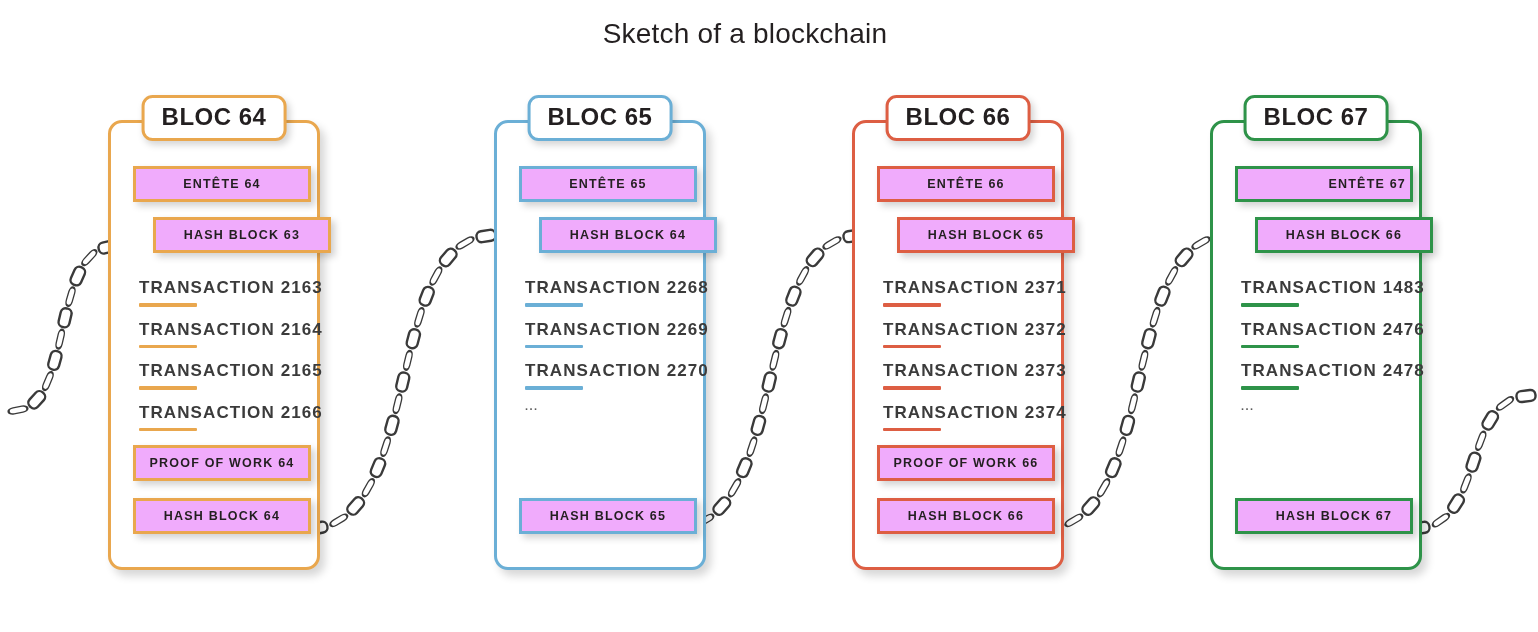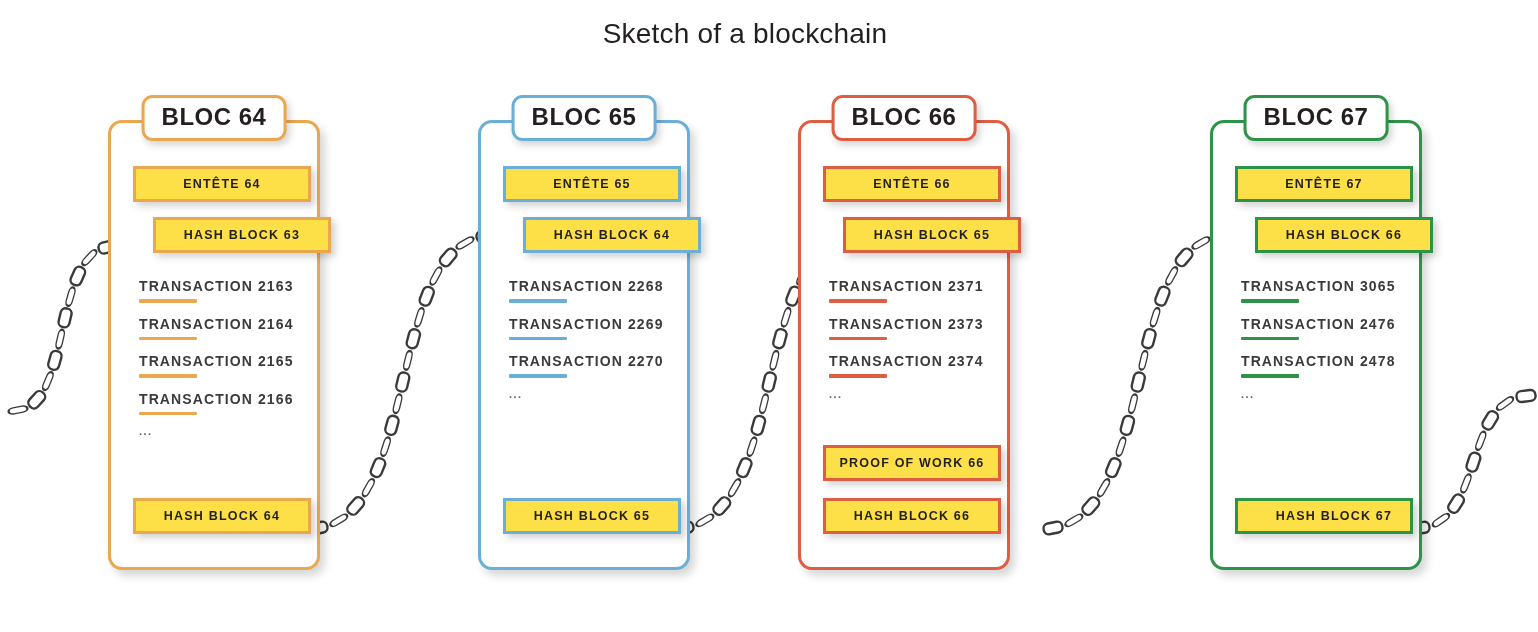--- a/index.html
+++ b/index.html
@@ -57,21 +57,21 @@
     white-space:nowrap;
     box-shadow:3px 4px 7px rgba(0,0,0,.17);
     z-index:3;
   }
 
   .inner-box{
     position:absolute;
     left:22px;
     width:178px;
     box-sizing:border-box;
-    background:#fde047;
+    background:#f0abfc;
     border:3px solid #000;
     text-align:center;
     font-weight:bold;
     color:#231f20;
     box-shadow:4px 4px 7px rgba(0,0,0,.18);
     padding:8px 4px 8px 4px;
     font-size:12.5px;
     letter-spacing:1.2px;
     white-space:nowrap;
   }
@@ -81,21 +81,21 @@
   .inner-box.hashout{top:375px;}
 
   .tx-list{
     position:absolute;
     left:28px;
     top:155px;
     width:190px;
   }
   .tx-row{margin-bottom:13px;}
   .tx-label{
-    font-size:14px;
+    font-size:17px;
     font-weight:bold;
     letter-spacing:1.1px;
     color:#3b3b3b;
     white-space:nowrap;
   }
   .tx-bar{
     margin-top:5px;
     height:3.5px;
     width:58px;
     background:#000;
@@ -218,72 +218,77 @@
           <div class="tx-row">
             <div class="tx-label">TRANSACTION 2165</div>
             <div class="tx-bar" style="background: rgb(233, 167, 78);"></div>
           </div>
           <div class="tx-row">
             <div class="tx-label">TRANSACTION 2166</div>
             <div class="tx-bar" style="background: rgb(233, 167, 78);"></div>
           </div>
           <div class="tx-ellipsis">...</div>
         </div>
+        <div class="inner-box pow" style="border-color: rgb(233, 167, 78);">PROOF OF WORK 64</div>
         <div class="inner-box hashout" style="border-color: rgb(233, 167, 78);">HASH BLOCK 64</div>
       </div>
-      <div class="block" style="left: 478px; border-color: rgb(107, 175, 214);">
+      <div class="block" style="left: 494px; border-color: rgb(107, 175, 214);">
         <div class="block-tab" style="border-color: rgb(107, 175, 214);">BLOC 65</div>
         <div class="inner-box entete" style="border-color: rgb(107, 175, 214);">ENTÊTE 65</div>
         <div class="inner-box hashin" style="border-color: rgb(107, 175, 214);">HASH BLOCK 64</div>
         <div class="tx-list">
           <div class="tx-row">
             <div class="tx-label">TRANSACTION 2268</div>
             <div class="tx-bar" style="background: rgb(107, 175, 214);"></div>
           </div>
           <div class="tx-row">
             <div class="tx-label">TRANSACTION 2269</div>
             <div class="tx-bar" style="background: rgb(107, 175, 214);"></div>
           </div>
           <div class="tx-row">
             <div class="tx-label">TRANSACTION 2270</div>
             <div class="tx-bar" style="background: rgb(107, 175, 214);"></div>
           </div>
           <div class="tx-ellipsis">...</div>
         </div>
         <div class="inner-box hashout" style="border-color: rgb(107, 175, 214);">HASH BLOCK 65</div>
       </div>
-      <div class="block" style="left: 798px; border-color: rgb(221, 94, 67); text-decoration: underline;">
+      <div class="block" style="left: 852px; border-color: rgb(221, 94, 67); text-decoration: underline;">
         <div class="block-tab" style="border-color: rgb(221, 94, 67);">BLOC 66</div>
         <div class="inner-box entete" style="border-color: rgb(221, 94, 67);">ENTÊTE 66</div>
         <div class="inner-box hashin" style="border-color: rgb(221, 94, 67);">HASH BLOCK 65</div>
         <div class="tx-list">
           <div class="tx-row">
             <div class="tx-label">TRANSACTION 2371</div>
+            <div class="tx-bar" style="background: rgb(221, 94, 67);"></div>
+          </div>
+          <div class="tx-row">
+            <div class="tx-label">TRANSACTION 2372</div>
             <div class="tx-bar" style="background: rgb(221, 94, 67);"></div>
           </div>
           <div class="tx-row">
             <div class="tx-label">TRANSACTION 2373</div>
             <div class="tx-bar" style="background: rgb(221, 94, 67);"></div>
           </div>
           <div class="tx-row">
             <div class="tx-label">TRANSACTION 2374</div>
             <div class="tx-bar" style="background: rgb(221, 94, 67);"></div>
           </div>
           <div class="tx-ellipsis">...</div>
         </div>
         <div class="inner-box pow" style="border-color: rgb(221, 94, 67);">PROOF OF WORK 66</div>
         <div class="inner-box hashout" style="border-color: rgb(221, 94, 67);">HASH BLOCK 66</div>
       </div>
       <div class="block" style="left: 1210px; border-color: rgb(46, 147, 73);">
         <div class="block-tab" style="border-color: rgb(46, 147, 73);">BLOC 67</div>
-        <div class="inner-box entete" style="border-color: rgb(46, 147, 73);">ENTÊTE 67</div>
+        <div class="inner-box entete" style="border-color: rgb(46, 147, 73); text-align: right;">ENTÊTE 67</div>
         <div class="inner-box hashin" style="border-color: rgb(46, 147, 73);">HASH BLOCK 66</div>
         <div class="tx-list">
           <div class="tx-row">
-            <div class="tx-label">TRANSACTION 3065</div>
+            <div class="tx-label">TRANSACTION 1483</div>
             <div class="tx-bar" style="background: rgb(46, 147, 73);"></div>
           </div>
           <div class="tx-row">
             <div class="tx-label">TRANSACTION 2476</div>
             <div class="tx-bar" style="background: rgb(46, 147, 73);"></div>
           </div>
           <div class="tx-row">
             <div class="tx-label">TRANSACTION 2478</div>
             <div class="tx-bar" style="background: rgb(46, 147, 73);"></div>
           </div>

